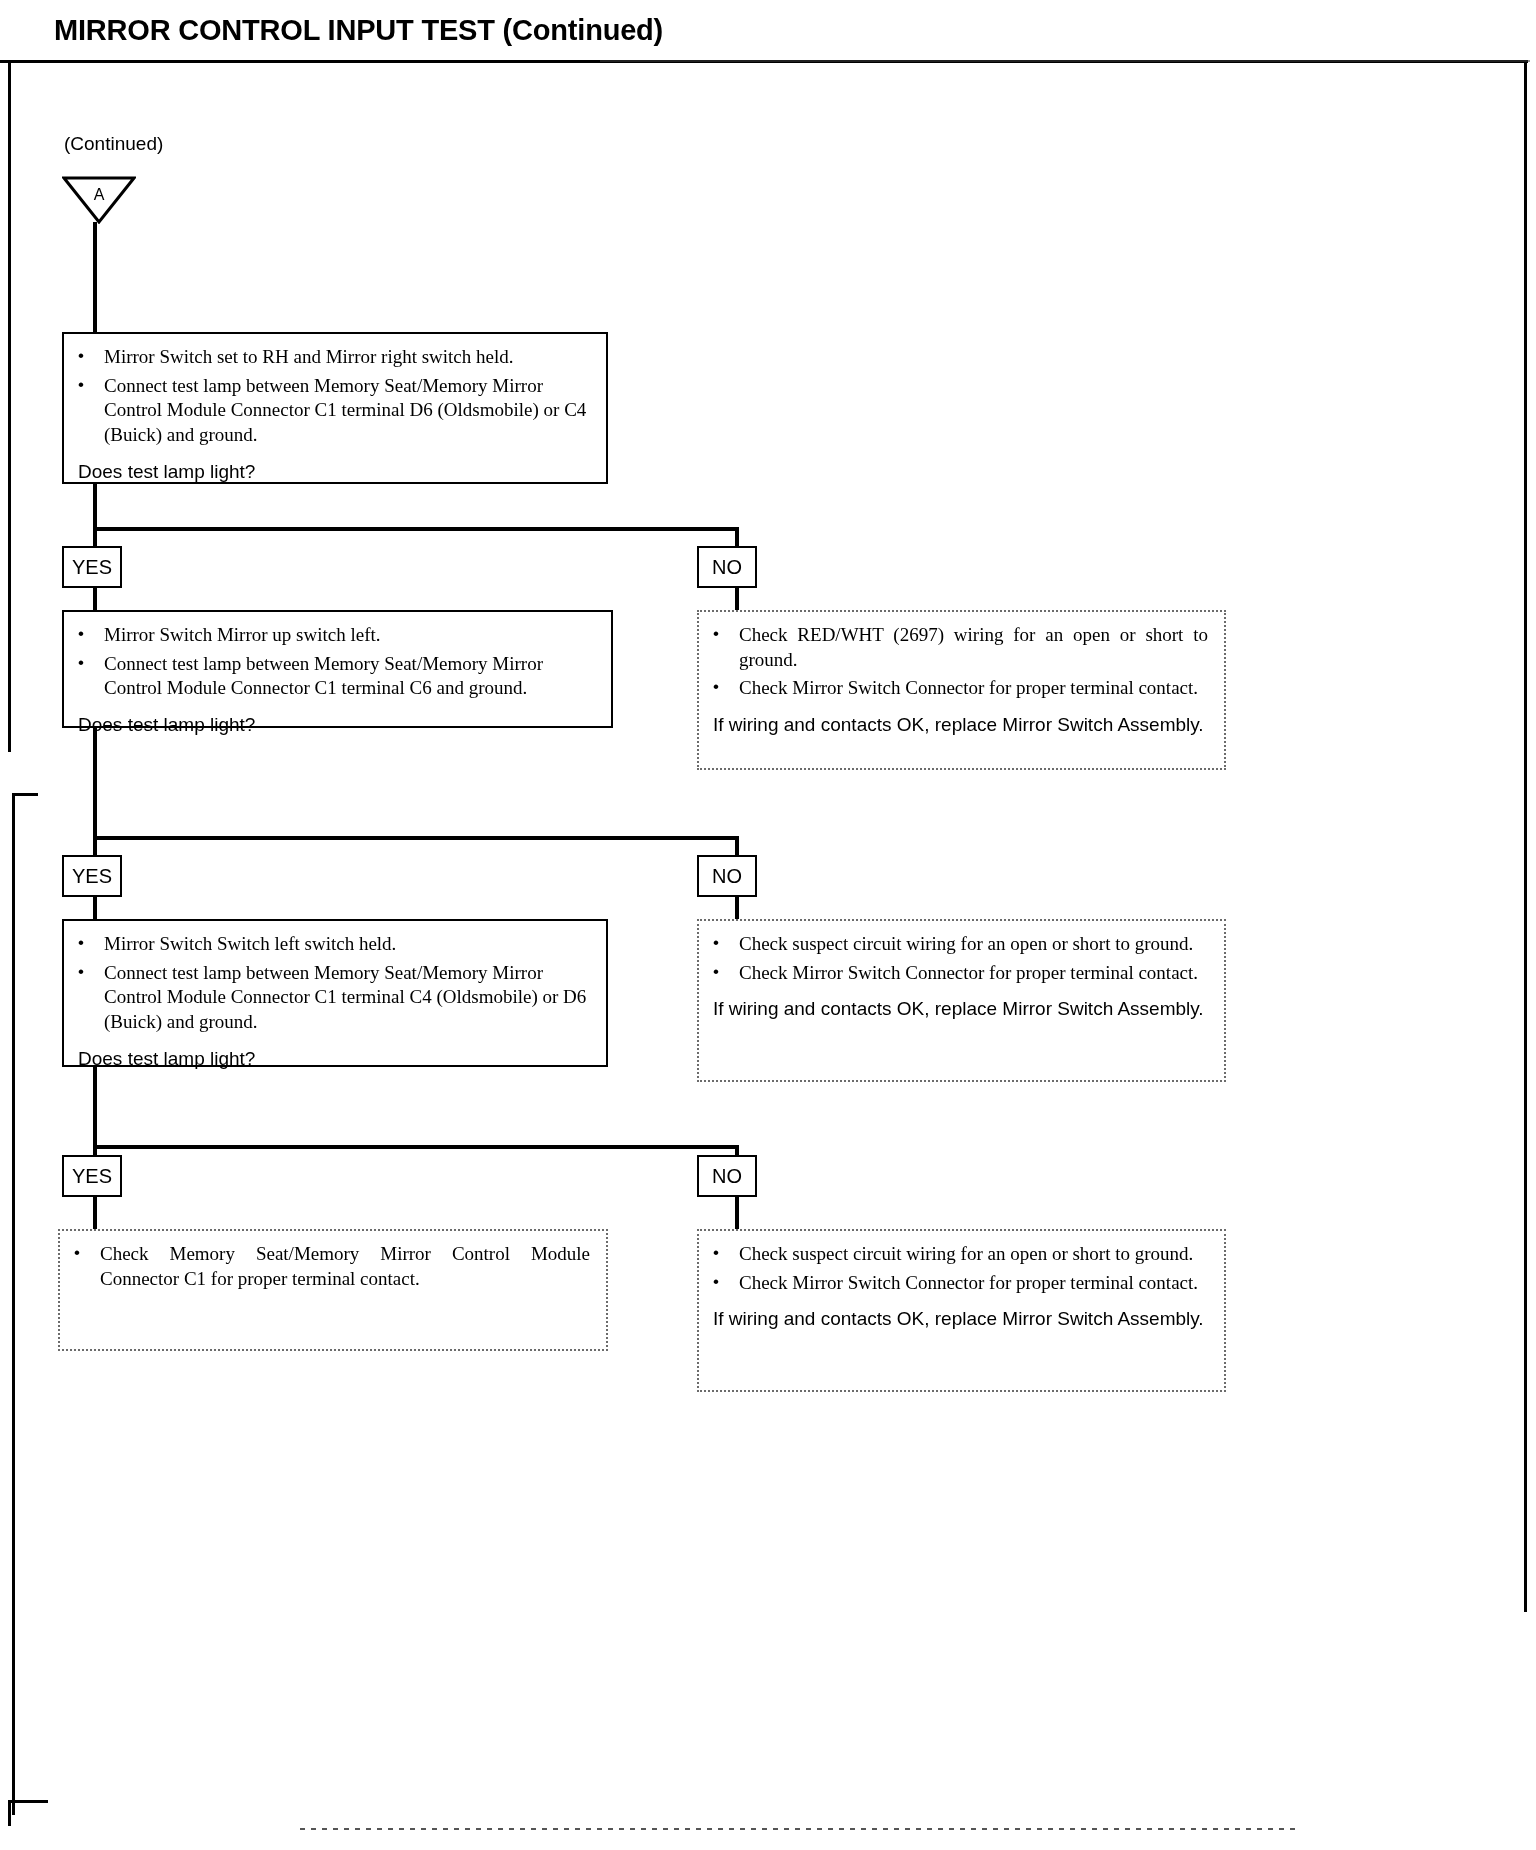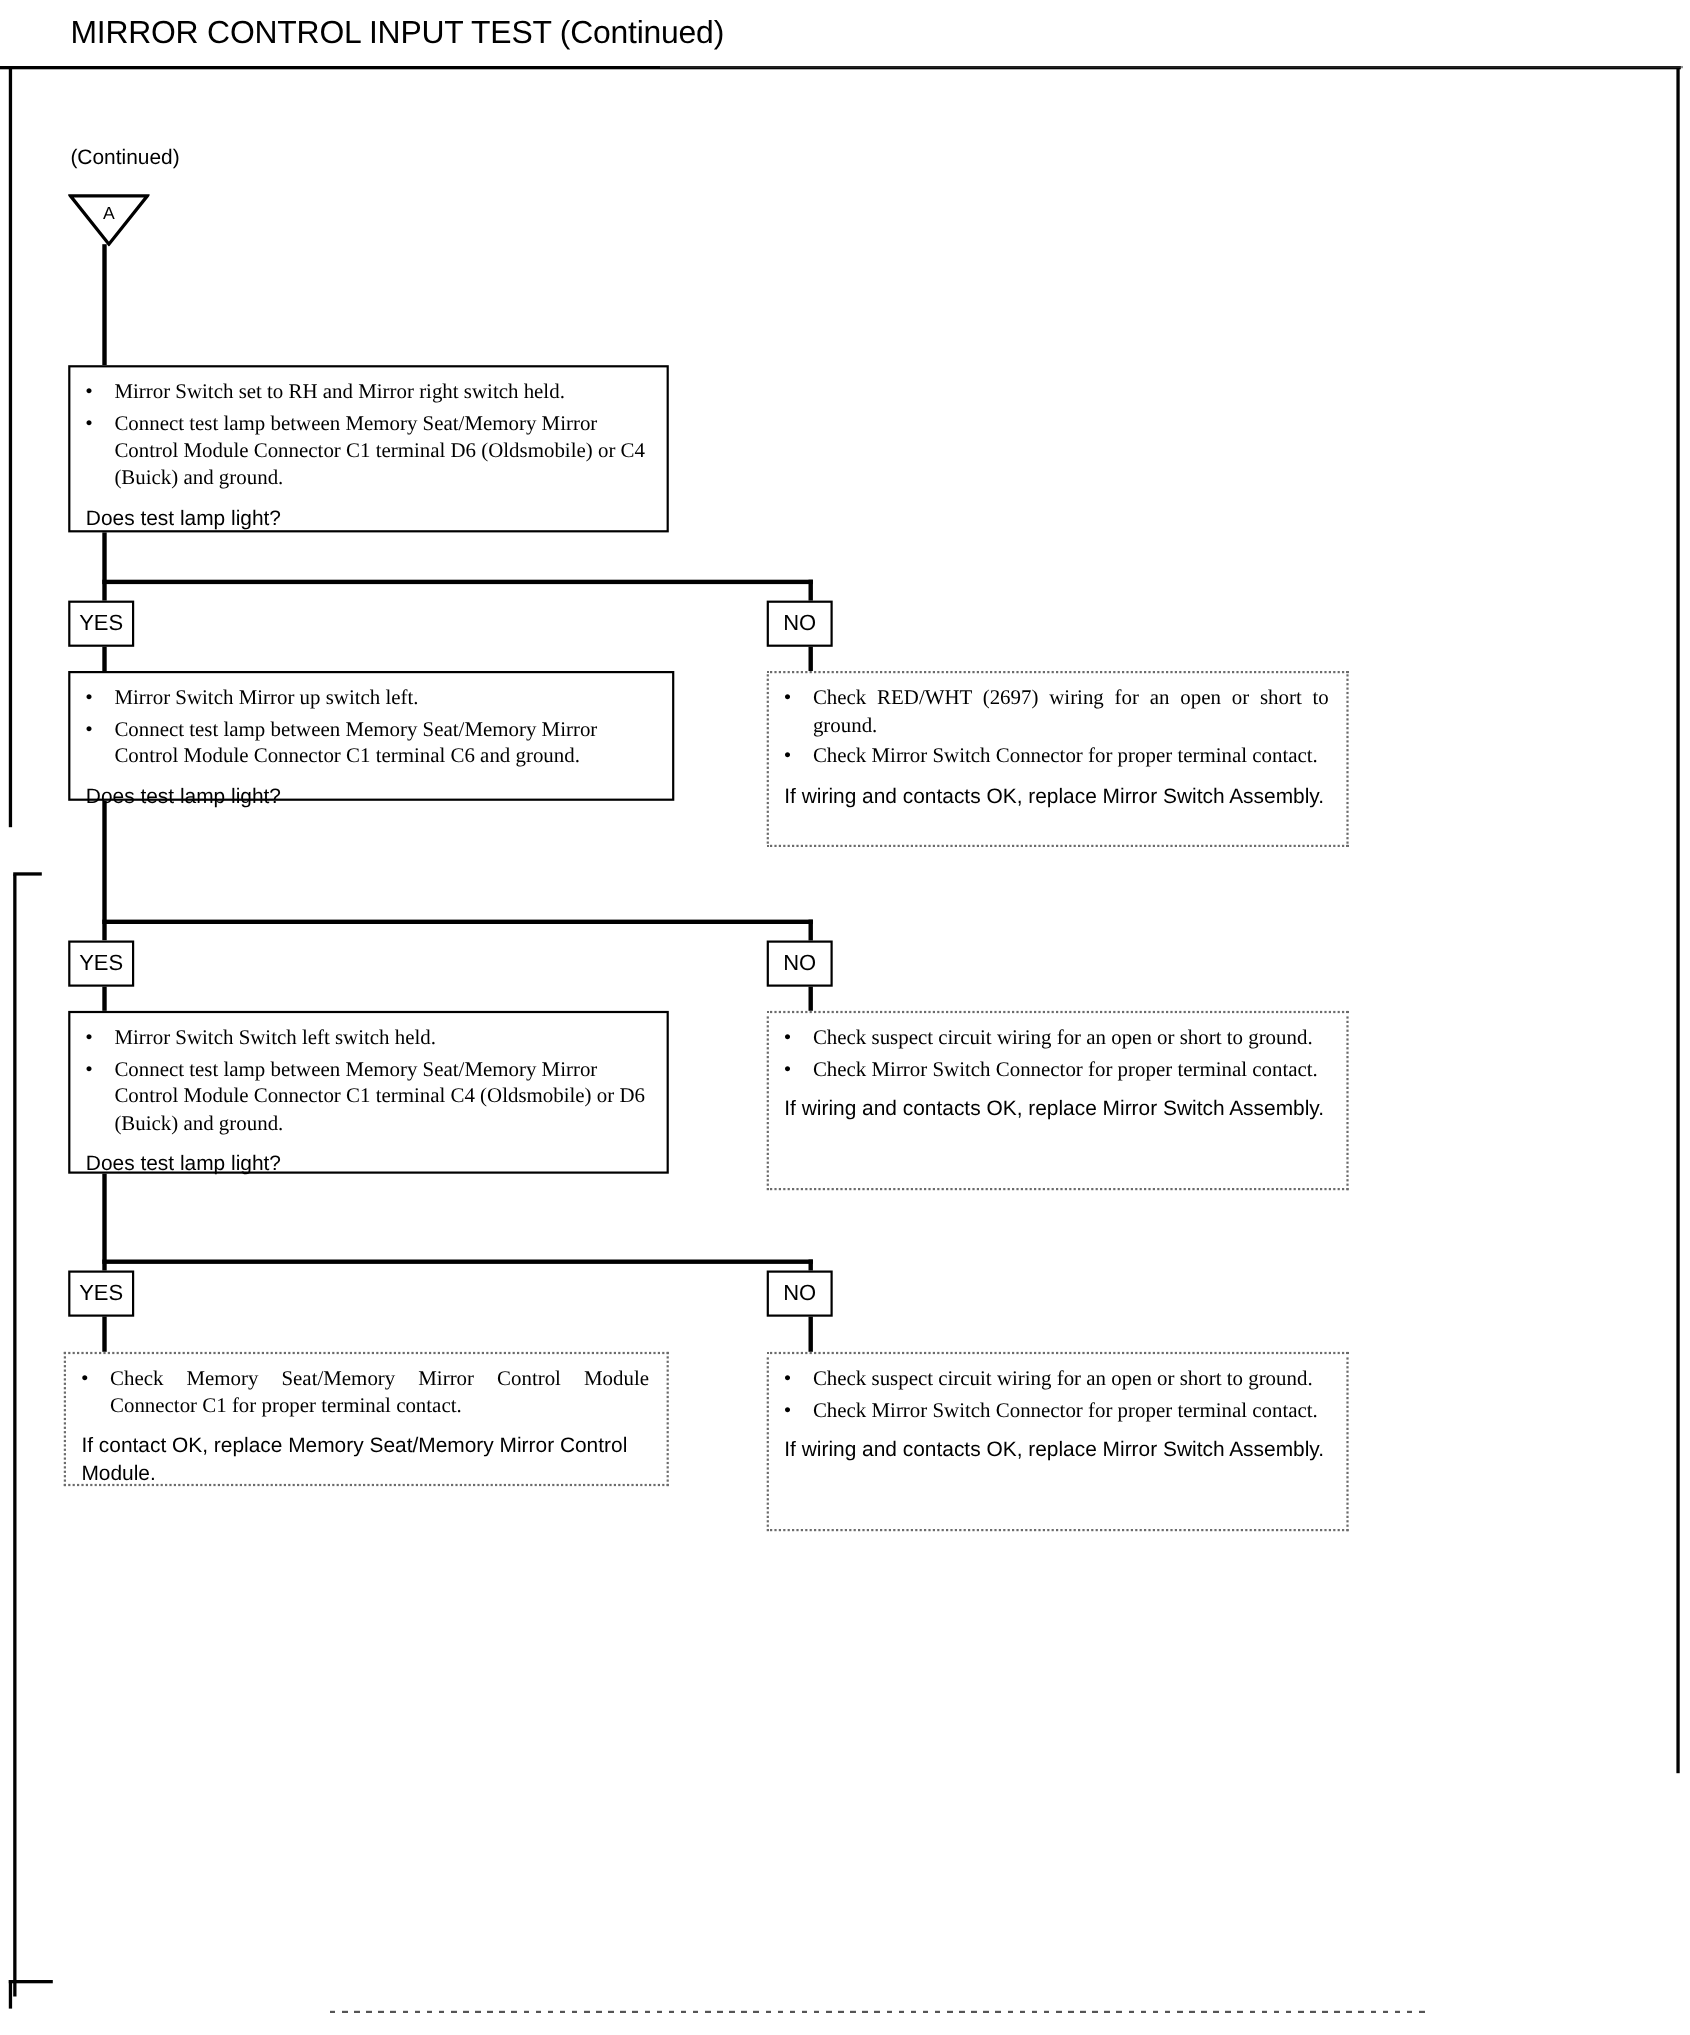--- a/index.html
+++ b/index.html
@@ -11,24 +11,24 @@
     height: 1850px;
     position: relative;
     font-family: "Liberation Sans", sans-serif;
     color: #000;
     overflow: hidden;
   }
 
   
   .page-title {
     position: absolute;
-    left: 64px;
+    left: 54px;
     top: 14px;
     font-size: 29px;
-    font-weight: normal;
+    font-weight: bold;
     letter-spacing: -0.2px;
     white-space: nowrap;
   }
   .header-rule {
     position: absolute;
     left: 0px;
     top: 60px;
     width: 1528px;
     height: 3px;
     background: #000;
@@ -291,21 +291,20 @@
 </div>
 
 <div class="vline" style="left:93px; top:1197px; height:32px;"></div>
 <div class="vline" style="left:735px; top:1197px; height:32px;"></div>
 
 <div class="result-box" style="left:58px; top:1229px; width:550px; height:122px;">
   <div class="bullet-row">
     <span class="bullet-dot">•</span>
     <span class="bullet-text justify">Check Memory Seat/Memory Mirror Control Module Connector C1 for proper terminal contact.</span>
   </div>
-  <div class="plain-row">If contact OK, replace Memory Seat/Memory Mirror Control Module.</div>
 </div>
 
 <div class="result-box" style="left:697px; top:1229px; width:529px; height:163px;">
   <div class="bullet-row">
     <span class="bullet-dot">•</span>
     <span class="bullet-text justify">Check suspect circuit wiring for an open or short to ground.</span>
   </div>
   <div class="bullet-row">
     <span class="bullet-dot">•</span>
     <span class="bullet-text justify">Check Mirror Switch Connector for proper terminal contact.</span>

